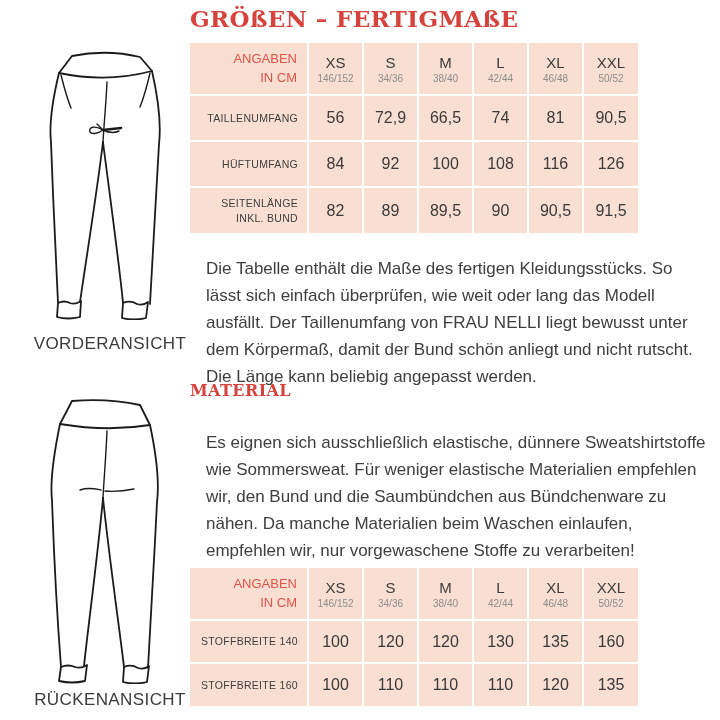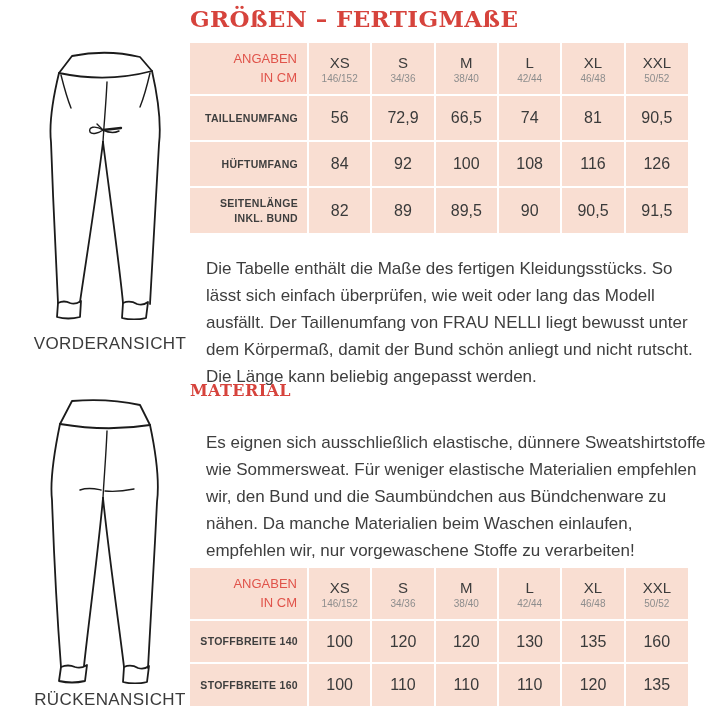--- a/index.html
+++ b/index.html
@@ -21,21 +21,21 @@
   
   .para {
     margin:16px; left:190px; width:505px;
     font-size:17px; line-height:27px; color:var(--text-dark, #3e3e3e);
   }
   #para-sizes    { top:239px; }
   #para-material { top:413px; }
 
   
   table.mtable {
-    position:absolute; left:190px; width:498px;
+    position:absolute; left:190px; width:448px;
     border-collapse:collapse; border-style:hidden; table-layout:fixed;
   }
   #table-sizes  { top:43px; }
   #table-fabric { top:568px; }
   .mtable th, .mtable td {
     background:var(--table-bg, #f9ded2); border:2px solid #ffffff;
     vertical-align:middle; padding:0;
   }
   col.c-label { width:118px; }
   tr.hrow  { height:52px; }
@@ -45,21 +45,21 @@
   th.corner {
     text-align:right; padding-right:10px;
     font-size:13px; line-height:1.45; font-weight:normal;
     color:var(--corner-red, #e0534a);
   }
   th.sizecol { text-align:center; font-weight:normal; }
   .size  { font-size:15px; color:#3c3c3c; }
   .range { font-size:10px; color:var(--text-gray, #8d8d8d); margin-top:2px; }
   td.rlabel {
     text-align:right; padding-right:9px;
-    font-size:10.5px; font-weight:bold; letter-spacing:0.3px;
+    font-size:10.5px; font-weight:normal; letter-spacing:0.3px;
     line-height:1.4; color:#3e3e3e;
   }
   td.val { text-align:center; font-size:16px; color:#3a3a3a; }
 
   
   .illu { position:absolute; left:44px; }
   #pants-front { top:42px; }
   #pants-back  { top:398px; }
   .illu path { fill:none; stroke:var(--line-black, #1b1b1b); stroke-width:1.8;
                stroke-linecap:round; stroke-linejoin:round; }

